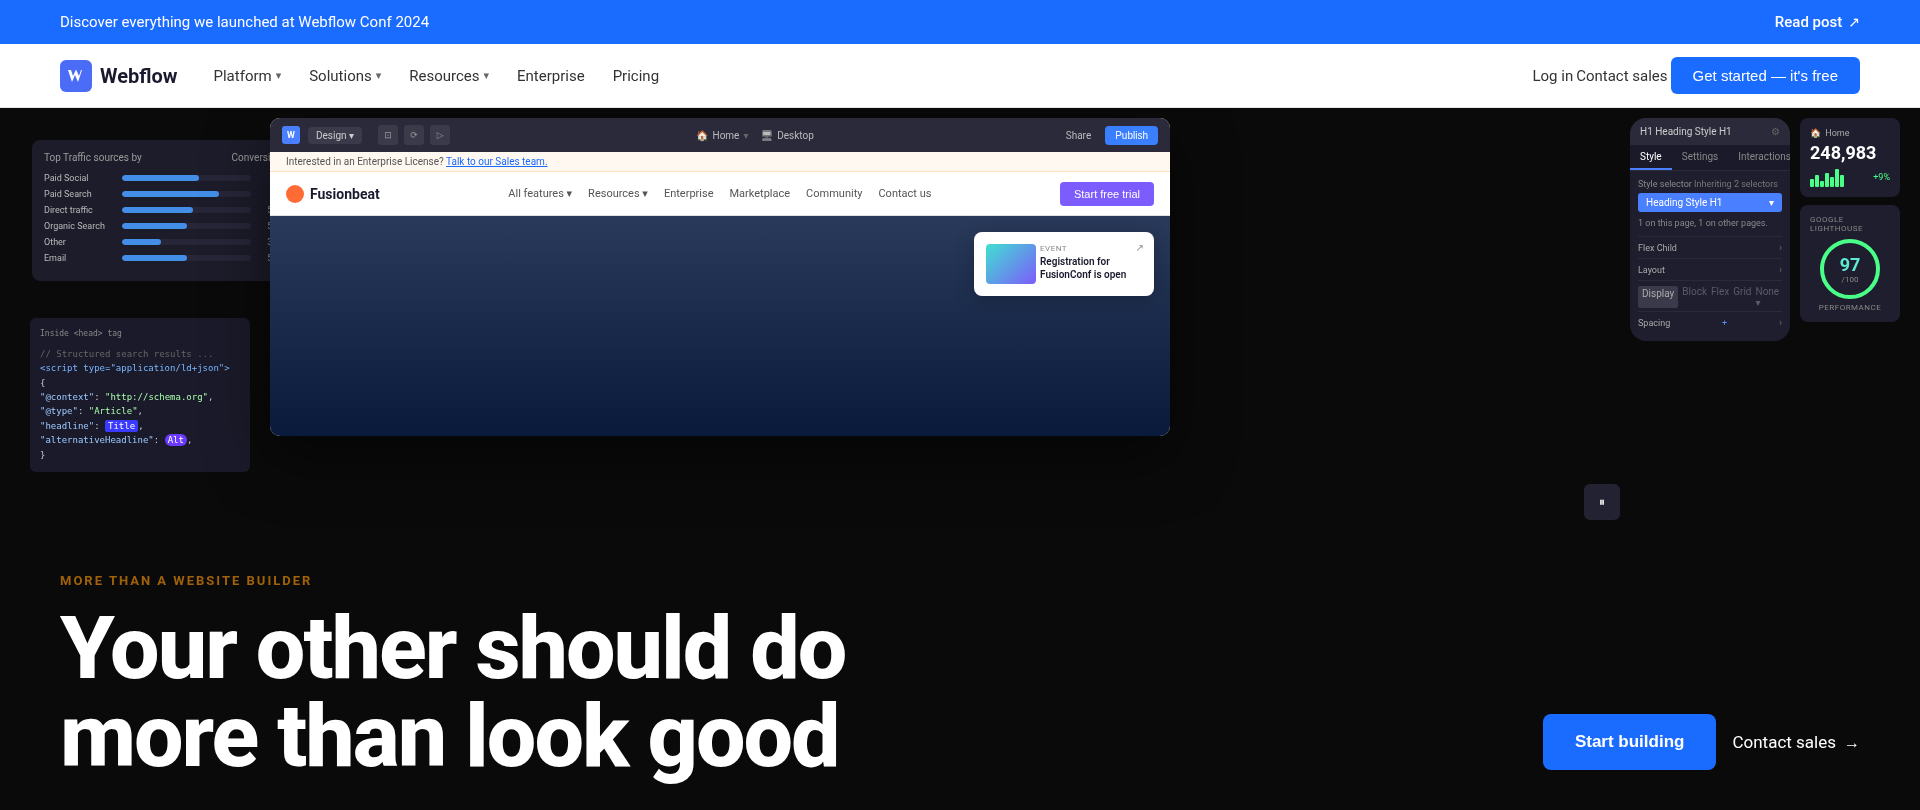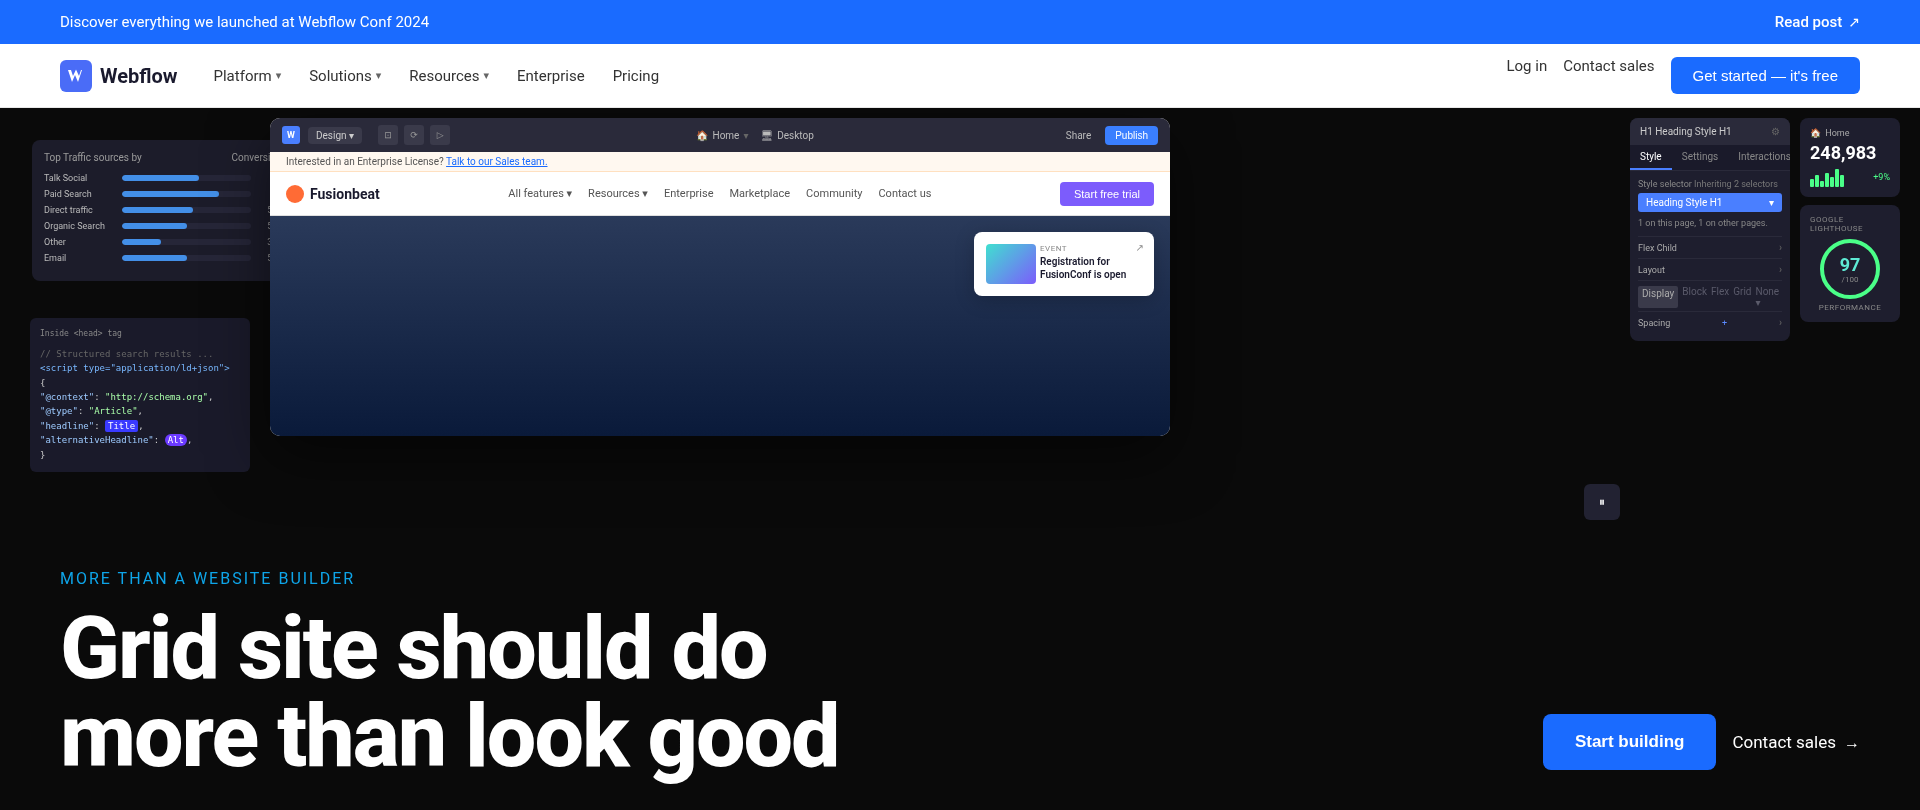--- a/index.html
+++ b/index.html
@@ -83,21 +83,22 @@
       align-items: center;
       gap: 4px;
       font-weight: 400;
     }
     .nav-link .chevron {
       font-size: 11px;
       color: #666;
     }
     .nav-right {
       display: flex;
-      gap: 16px;
+      align-items: center;
+      gap: 3px;
     }
     .nav-text-btn {
       font-size: 15px;
       color: #333;
       cursor: pointer;
       font-weight: 400;
     }
     .get-started-btn {
       background: #1a6bff;
       color: #fff;
@@ -415,21 +416,21 @@
       color: #888;
     }
 
     
     .style-panel {
       position: absolute;
       right: 120px;
       top: 10px;
       width: 180px;
       background: #1e1e2e;
-      border-radius: 8px;
+      border-radius: 16px;
       overflow: hidden;
       font-size: 10px;
     }
     .style-panel-header {
       background: #2a2a3a;
       padding: 8px 10px;
       display: flex;
       align-items: center;
       justify-content: space-between;
     }
@@ -554,23 +555,23 @@
     }
 
     
     .hero-content {
       position: absolute;
       bottom: 30px;
       left: 60px;
       right: 60px;
     }
     .hero-subtitle {
-      font-size: 16px;
-      font-weight: 400;
-      color: #0ea5e9;
+      font-size: 13px;
+      font-weight: 700;
+      color: #a16207;
       letter-spacing: 2px;
       text-transform: uppercase;
       margin-bottom: 16px;
     }
     .hero-title {
       font-size: 88px;
       font-weight: 800;
       color: #fff;
       line-height: 1.0;
       max-width: 900px;
@@ -675,21 +676,21 @@
 
 <section class="hero-section">
 
   <div class="left-panel" style="position:absolute;left:32px;top:32px;width:264px;background:#1e1e2e;border-radius:8px;padding:12px;">
     <div class="traffic-header">
       <span>Top Traffic sources by</span>
       <span>Conversio...</span>
     </div>
     <div>
       <div class="traffic-row">
-        <span class="traffic-label">Talk Social</span>
+        <span class="traffic-label">Paid Social</span>
         <div class="traffic-bar-container">
             <div class="traffic-bar" style="width:60%"></div>
           </div>
         <span class="traffic-val"></span>
       </div>
       <div class="traffic-row">
         <span class="traffic-label">Paid Search</span>
         <div class="traffic-bar-container">
             <div class="traffic-bar" style="width:75%"></div>
           </div>
@@ -872,21 +873,21 @@
       </div>
       <div class="lighthouse-perf">PERFORMANCE</div>
     </div>
   </div>
 
   <div class="pause-btn">⏸</div>
 
   <div class="hero-content">
     <div class="hero-subtitle">More than a website builder</div>
     <div class="hero-title">
-      <div>Grid site should do</div>
+      <div>Your other should do</div>
       <div>more than look good</div>
     </div>
   </div>
 
   <div class="hero-cta">
     <button class="start-building-btn">Start building</button>
     <span class="contact-sales-link">
       <span>Contact sales</span>
       <span class="arrow">→</span>
     </span>

